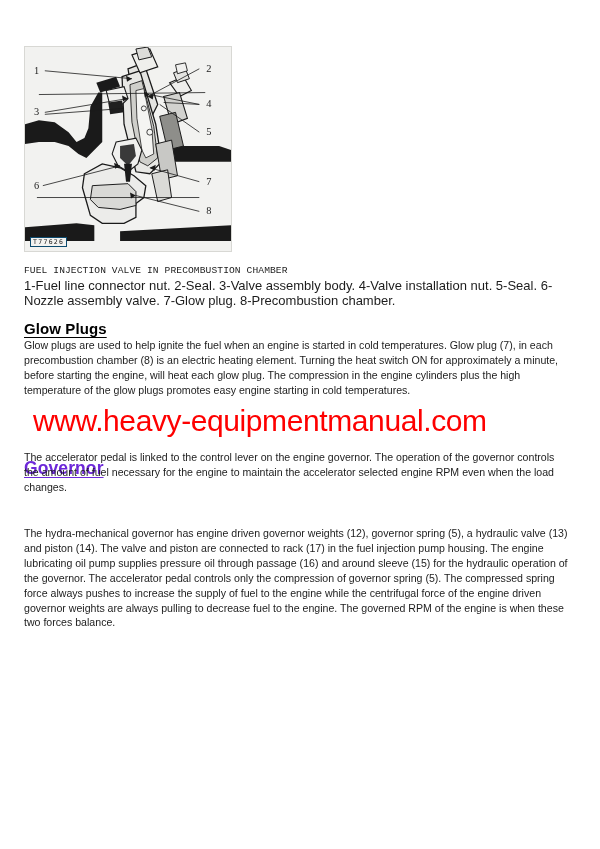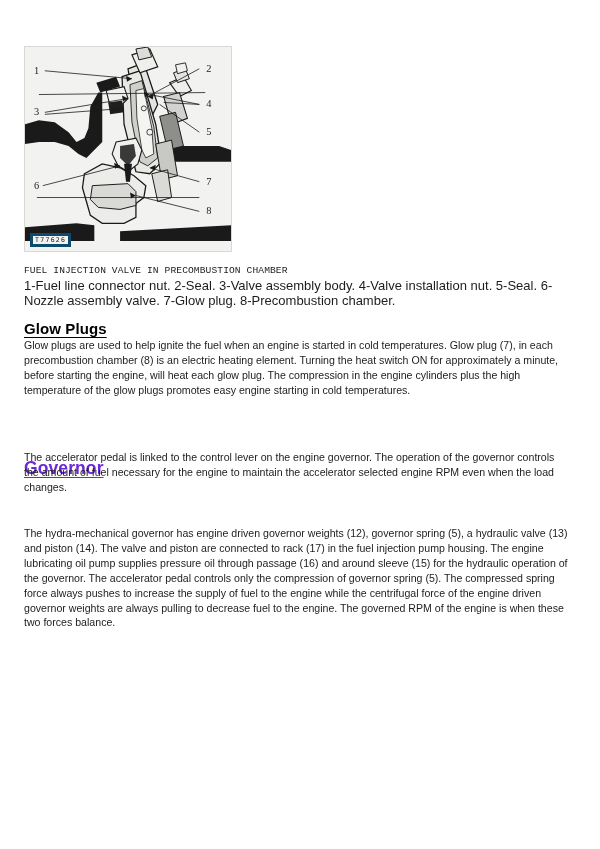--- a/index.html
+++ b/index.html
@@ -39,21 +39,21 @@
   .figure-code {
     position: absolute;
     left: 5px;
     bottom: 4px;
     font-family: "DejaVu Sans Mono", monospace;
     font-size: 6.5px;
     letter-spacing: 1.3px;
     color: #1a1a1a;
     background: #f2f2f0;
     padding: 1px 2px;
-    border: 3px solid #0c4a6e;
+    border: 1px solid #0c4a6e;
     line-height: 1;
   }
 
   
   .caption-block {
     position: absolute;
     left: 24px;
     top: 264px;
     width: 546px;
   }
@@ -217,14 +217,15 @@
   <div class="h-glow">Glow Plugs</div>
 
   <div class="para p-glow">Glow plugs are used to help ignite the fuel when an engine is started in cold temperatures. Glow plug (7), in each precombustion chamber (8) is an electric heating element. Turning the heat switch ON for approximately a minute, before starting the engine, will heat each glow plug. The compression in the engine cylinders plus the high temperature of the glow plugs promotes easy engine starting in cold temperatures.</div>
 
   <div class="h-governor">Governor</div>
 
   <div class="para p-gov-one">The accelerator pedal is linked to the control lever on the engine governor. The operation of the governor controls the amount of fuel necessary for the engine to maintain the accelerator selected engine RPM even when the load changes.</div>
 
   <div class="para p-gov-two">The hydra-mechanical governor has engine driven governor weights (12), governor spring (5), a hydraulic valve (13) and piston (14). The valve and piston are connected to rack (17) in the fuel injection pump housing. The engine lubricating oil pump supplies pressure oil through passage (16) and around sleeve (15) for the hydraulic operation of the governor. The accelerator pedal controls only the compression of governor spring (5). The compressed spring force always pushes to increase the supply of fuel to the engine while the centrifugal force of the engine driven governor weights are always pulling to decrease fuel to the engine. The governed RPM of the engine is when these two forces balance.</div>
 
+  <div class="watermark">www.heavy-equipmentmanual.com</div>
 
 </div>
 
 </body></html>

